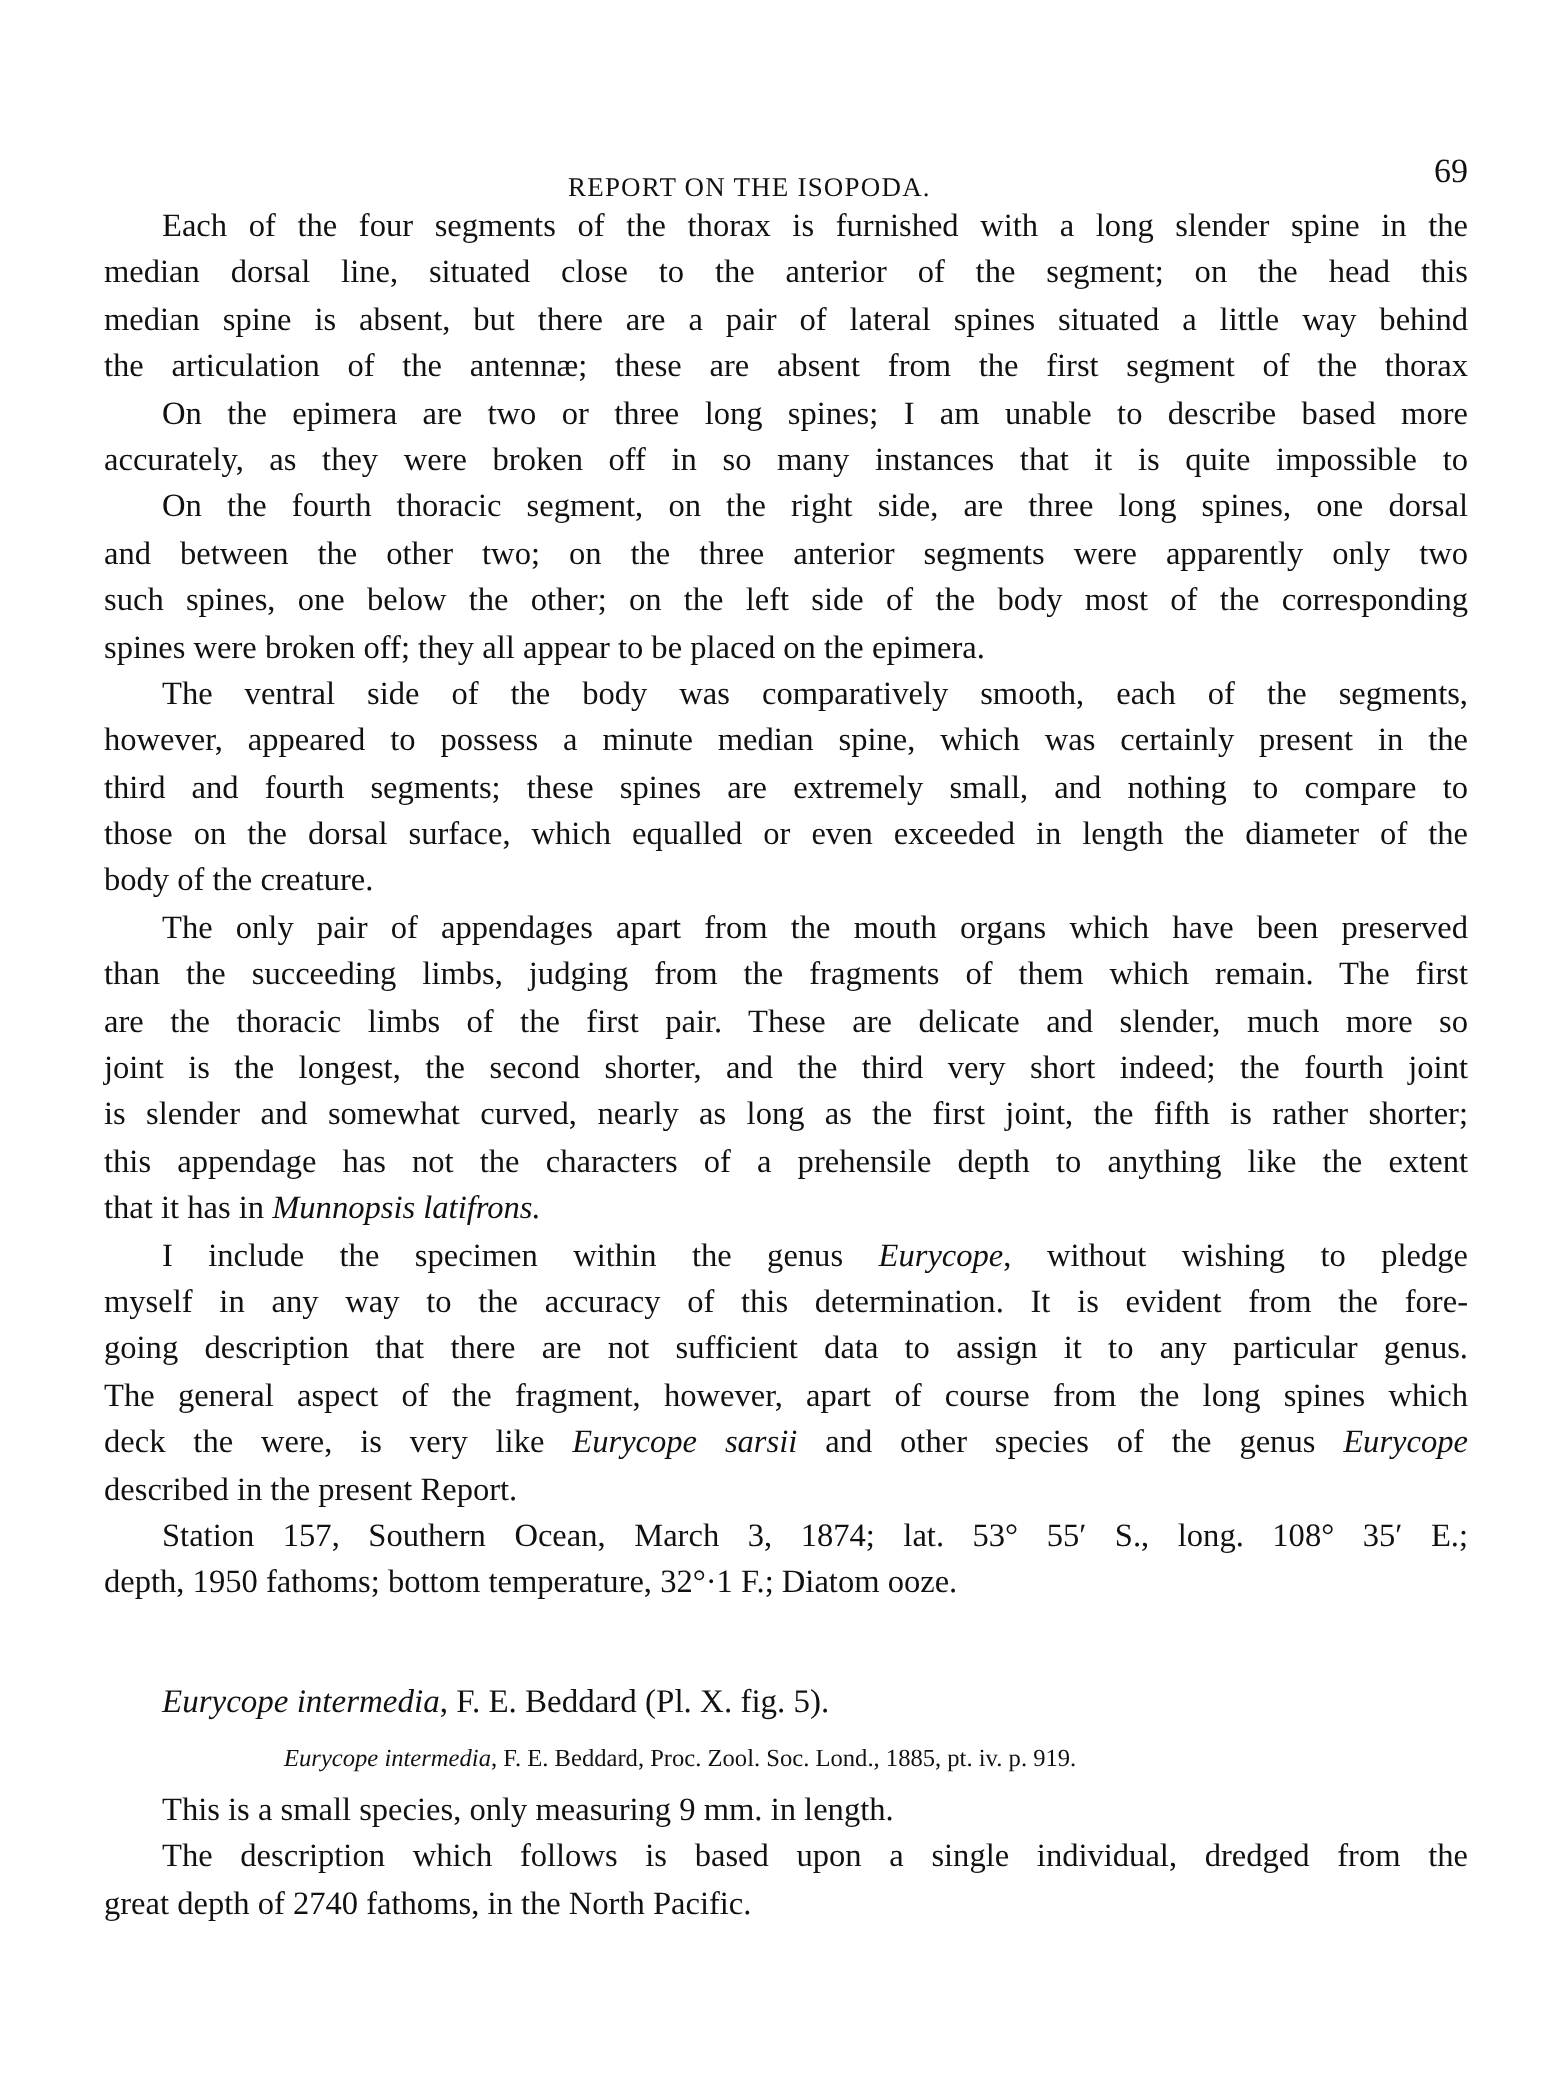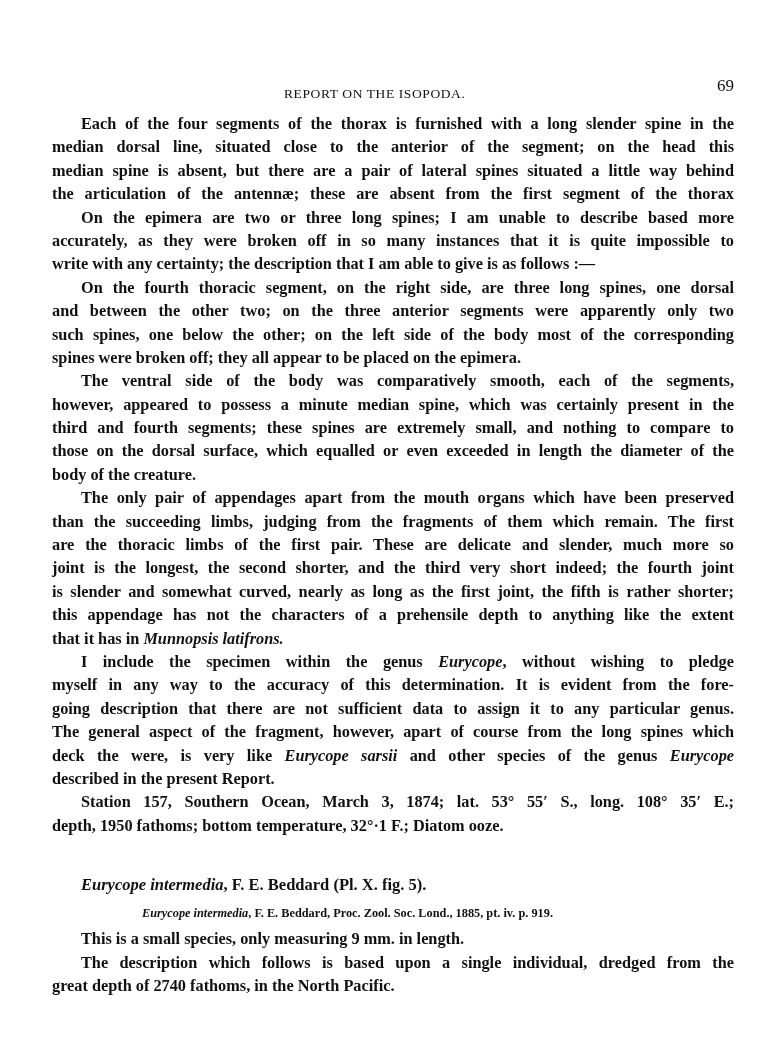--- a/index.html
+++ b/index.html
@@ -1,21 +1,21 @@
 <!DOCTYPE html>
 <html><head>
 <meta charset="utf-8">
 <style>
   html, body { margin: 0; padding: 0; background: #ffffff; }
   body { width: 776px; height: 1050px; position: relative; overflow: hidden;
          font-family: "Liberation Serif", "DejaVu Serif", serif; color: #111; }
   .header { position: absolute; top: 62px; left: 0; width: 776px; height: 24px; }
   .running-head { position: absolute; left: 284px; top: 0; font-size: 13.5px; letter-spacing: 0.6px; margin-top: 24px; }
   .page-num { position: absolute; right: 42px; top: -2px; font-size: 17px; font-weight: normal; margin-top: 16px; }
-  .body-text { position: absolute; left: 52px; top: 112px; width: 682px; font-size: 16.3px; line-height: 23.4px; font-weight: bold; }
+  .body-text { position: absolute; left: 52px; top: 101px; width: 682px; font-size: 16.3px; line-height: 23.4px; }
   .line { display: block; white-space: nowrap; text-align: justify; text-align-last: justify; height: 23.4px; }
   .line.last { text-align-last: left; }
   .line.indent { padding-left: 29px; }
   .spacer { height: 36px; }
   .section-title { display: block; padding-left: 29px; font-size: 16.5px; height: 26px; }
   .citation { display: block; padding-left: 90px; font-size: 12.3px; height: 28px; line-height: 28px; }
   i { font-style: italic; }
 </style>
 </head>
 <body>
@@ -30,21 +30,20 @@
   <div>
     <span class="line indent">Each of the four segments of the thorax is furnished with a long slender spine in the</span>
     <span class="line">median dorsal line, situated close to the anterior of the segment; on the head this</span>
     <span class="line">median spine is absent, but there are a pair of lateral spines situated a little way behind</span>
     <span class="line">the articulation of the antennæ; these are absent from the first segment of the thorax</span>
   </div>
 
   <div>
     <span class="line indent">On the epimera are two or three long spines; I am unable to describe based more</span>
     <span class="line">accurately, as they were broken off in so many instances that it is quite impossible to</span>
-    <span class="line last">write with any certainty; the description that I am able to give is as follows :—</span>
   </div>
 
   <div>
     <span class="line indent">On the fourth thoracic segment, on the right side, are three long spines, one dorsal</span>
     <span class="line">and between the other two; on the three anterior segments were apparently only two</span>
     <span class="line">such spines, one below the other; on the left side of the body most of the corresponding</span>
     <span class="line last">spines were broken off; they all appear to be placed on the epimera.</span>
   </div>
 
   <div>

